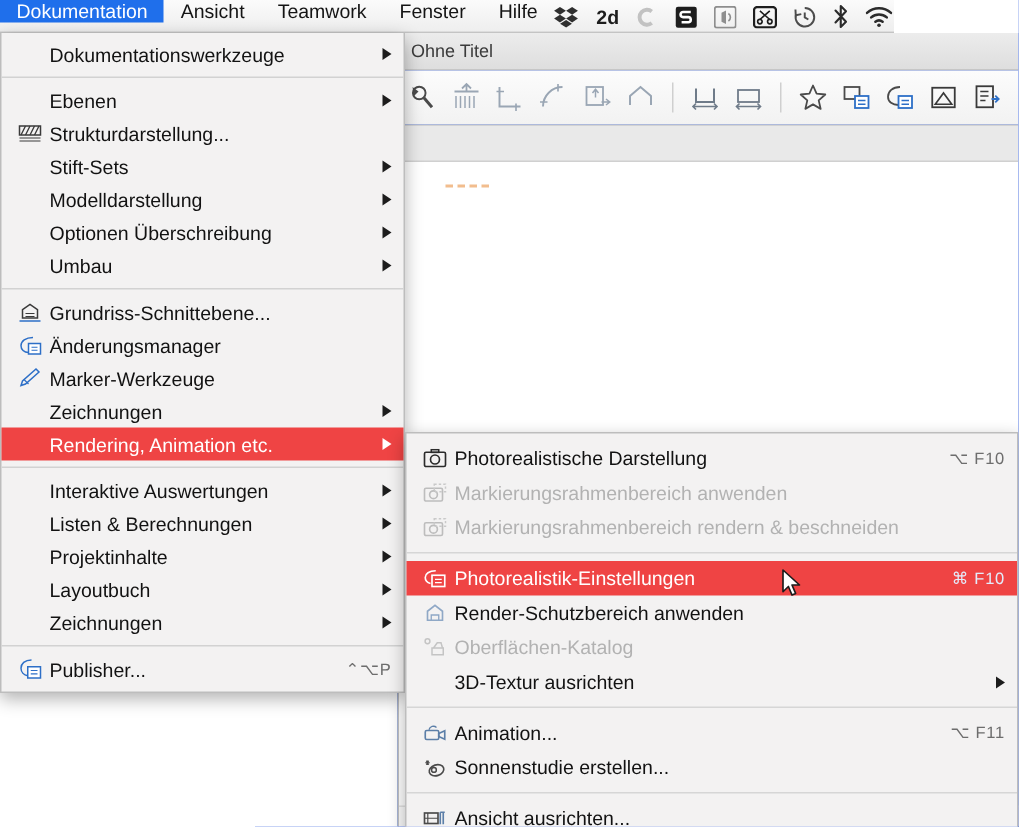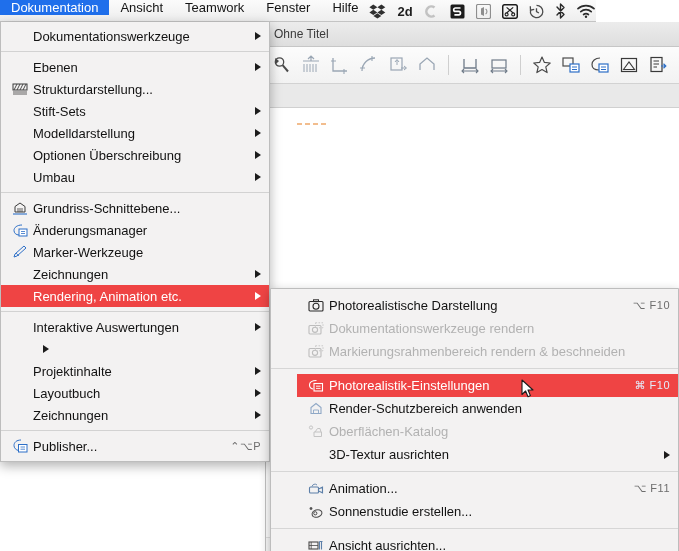--- a/index.html
+++ b/index.html
@@ -95,21 +95,21 @@
   .menu-sub{
     left:270px; top:288px; width:409px;
     border:1px solid #bdbdbd; border-radius:0 0 4px 4px;
     padding:5px 0;
   }
   .mi{
     position:relative; display:flex; align-items:center;
     height:22px; padding:0 8px 0 10px;
     font-size:13px; color:#121212; white-space:nowrap;
   }
-  .mi.tall{ height:23px;margin-left:26px; }
+  .mi.tall{ height:23px; }
   .mi.sel{ background:#ef4444; color:#ffffff; }
   .mi.disabled{ color:#b2b2b2; }
   .mi .ico{
     width:17px; height:17px; margin-right:5px;
     display:flex; align-items:center; justify-content:center; flex:0 0 auto;
   }
   .mi .ico.empty{ background:none; }
   .mi .lbl{ flex:1 1 auto; overflow:hidden; text-overflow:ellipsis; }
   .mi .key{
     margin-left:14px; font-size:11px; color:#6d6d6d; letter-spacing:.5px; flex:0 0 auto;
@@ -381,20 +381,21 @@
 
     <div class="msep"></div>
 
     <div class="mi">
       <span class="ico empty"></span>
       <span class="lbl">Interaktive Auswertungen</span>
       <span class="arrow"></span>
     </div>
     <div class="mi">
       <span class="ico empty"></span>
+      <span class="lbl">Listen &amp; Berechnungen</span>
       <span class="arrow"></span>
     </div>
     <div class="mi">
       <span class="ico empty"></span>
       <span class="lbl">Projektinhalte</span>
       <span class="arrow"></span>
     </div>
     <div class="mi">
       <span class="ico empty"></span>
       <span class="lbl">Layoutbuch</span>
@@ -435,21 +436,21 @@
       <span class="key">⌥ F10</span>
     </div>
     <div class="mi tall disabled">
       <span class="ico">
         <svg width="16" height="13" viewBox="0 0 16 13">
           <rect x="1" y="3.5" width="12" height="8.5" rx="1" fill="none" stroke="#bdbdbd" stroke-width="1.1"></rect>
           <circle cx="7" cy="7.8" r="2.6" fill="none" stroke="#bdbdbd" stroke-width="1.1"></circle>
           <rect x="7.5" y="0.8" width="7.5" height="5" fill="none" stroke="#c9c9c9" stroke-width="1" stroke-dasharray="1.6 1.4"></rect>
         </svg>
       </span>
-      <span class="lbl">Dokumentationswerkzeuge rendern</span>
+      <span class="lbl">Markierungsrahmenbereich anwenden</span>
     </div>
     <div class="mi tall disabled">
       <span class="ico">
         <svg width="16" height="13" viewBox="0 0 16 13">
           <rect x="1" y="3.5" width="12" height="8.5" rx="1" fill="none" stroke="#bdbdbd" stroke-width="1.1"></rect>
           <circle cx="7" cy="7.8" r="2.6" fill="none" stroke="#bdbdbd" stroke-width="1.1"></circle>
           <rect x="7.5" y="0.8" width="7.5" height="5" fill="none" stroke="#c9c9c9" stroke-width="1" stroke-dasharray="1.6 1.4"></rect>
         </svg>
       </span>
       <span class="lbl">Markierungsrahmenbereich rendern &amp; beschneiden</span>

